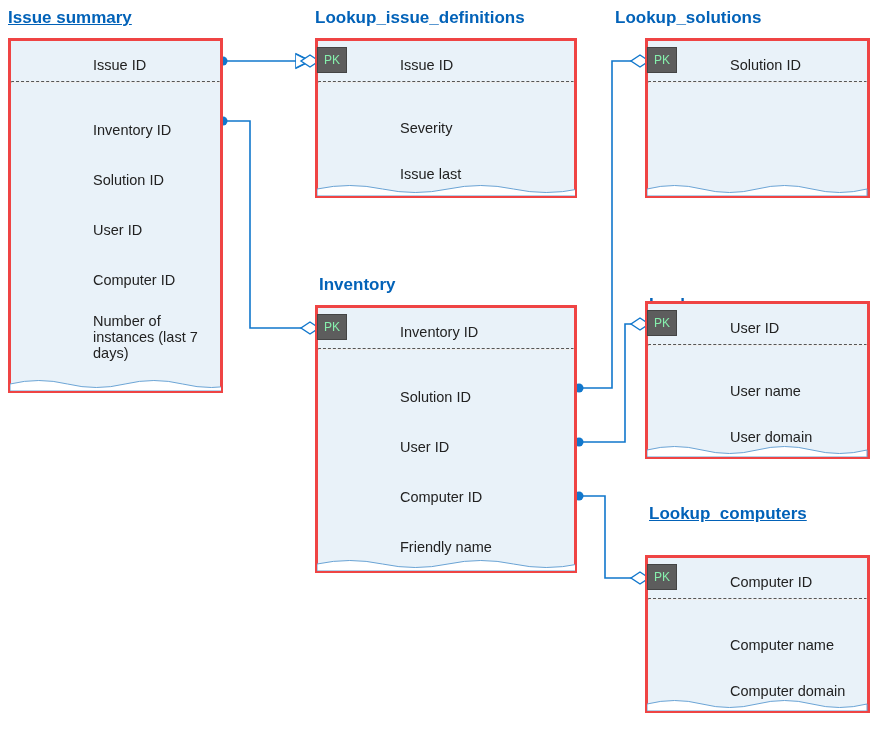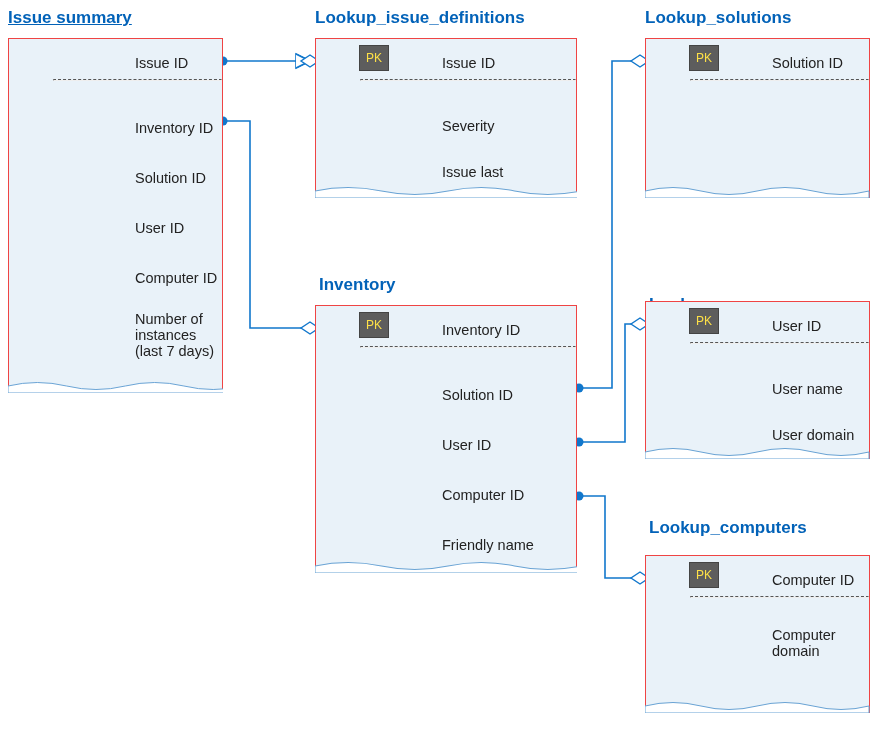--- a/index.html
+++ b/index.html
@@ -12,23 +12,22 @@
     height: 744px;
     position: relative;
   }
   .canvas {
     position: relative;
     width: 882px;
     height: 744px;
   }
   .entity {
     position: absolute;
-    border: 1px solid #ef4444;
+    border: 3px solid #ef4444;
     background: #e9f2f9;
-    padding-left: 44px;
   }
   .entity-title {
     position: absolute;
     font-size: 17px;
     font-weight: 600;
     color: #0262b8;
   }
   .row {
     display: flex;
     align-items: center;
@@ -40,21 +39,21 @@
   }
   .row.tall { height: 60px; align-items: flex-start; padding-top: 8px; }
   .row.first { padding-top: 8px; height: 40px; }
   .pk-badge {
     position: absolute;
     left: -1px;
     top: 6px;
     width: 30px;
     height: 26px;
     background: #5d5d5d;
-    color: #fde047;
+    color: #86efac;
     font-size: 12px;
     display: flex;
     align-items: center;
     justify-content: center;
     border: 1px solid #444;
   }
   .dashed-sep {
     border-top: 1.5px dashed #555;
     margin: 0;
   }
@@ -165,21 +164,21 @@
     <div class="row" style="height:46px">
         <span>Issue last</span>
       </div>
     <div class="wave">
         <svg viewBox="0 0 260 14" preserveAspectRatio="none">
           <path d="M0,7 Q33,0 66,7 T132,7 T198,7 T264,7 L264,14 L0,14 Z" fill="#fff" stroke="#69a3d4" stroke-width="1"></path>
         </svg>
       </div>
   </div>
 
-  <div class="entity-title" style="left:645px; top:8px;">Lookup_solutions</div>
+  <div class="entity-title" style="left:615px; top:8px;">Lookup_solutions</div>
   <div class="entity" style="left:645px; top:38px; width:225px; height:160px;">
     <div class="row first">
       <div class="pk-badge">PK</div>
       <span>Solution ID</span>
     </div>
     <hr class="dashed-sep">
     <div class="gap"></div>
     <div class="wave">
         <svg viewBox="0 0 225 14" preserveAspectRatio="none">
           <path d="M0,7 Q28,0 56,7 T112,7 T168,7 T224,7 L224,14 L0,14 Z" fill="#fff" stroke="#69a3d4" stroke-width="1"></path>
@@ -228,28 +227,31 @@
     <div class="row" style="height:46px">
         <span>User domain</span>
       </div>
     <div class="wave">
         <svg viewBox="0 0 225 14" preserveAspectRatio="none">
           <path d="M0,7 Q28,0 56,7 T112,7 T168,7 T224,7 L224,14 L0,14 Z" fill="#fff" stroke="#69a3d4" stroke-width="1"></path>
         </svg>
       </div>
   </div>
 
-  <div class="entity-title" style="left:649px; top:518px;">Lookup_computers</div>
+  <div class="entity-title" style="left:649px; top:504px;text-decoration:underline;">Lookup_computers</div>
   <div class="entity" style="left:645px; top:555px; width:225px; height:158px;">
     <div class="row first">
       <div class="pk-badge">PK</div>
       <span>Computer ID</span>
     </div>
     <hr class="dashed-sep">
     <div class="gap"></div>
+    <div class="row" style="height:46px">
+        <span>Computer name</span>
+      </div>
     <div class="row" style="height:46px">
         <span>Computer domain</span>
       </div>
     <div class="wave">
         <svg viewBox="0 0 225 14" preserveAspectRatio="none">
           <path d="M0,7 Q28,0 56,7 T112,7 T168,7 T224,7 L224,14 L0,14 Z" fill="#fff" stroke="#69a3d4" stroke-width="1"></path>
         </svg>
       </div>
   </div>
 

